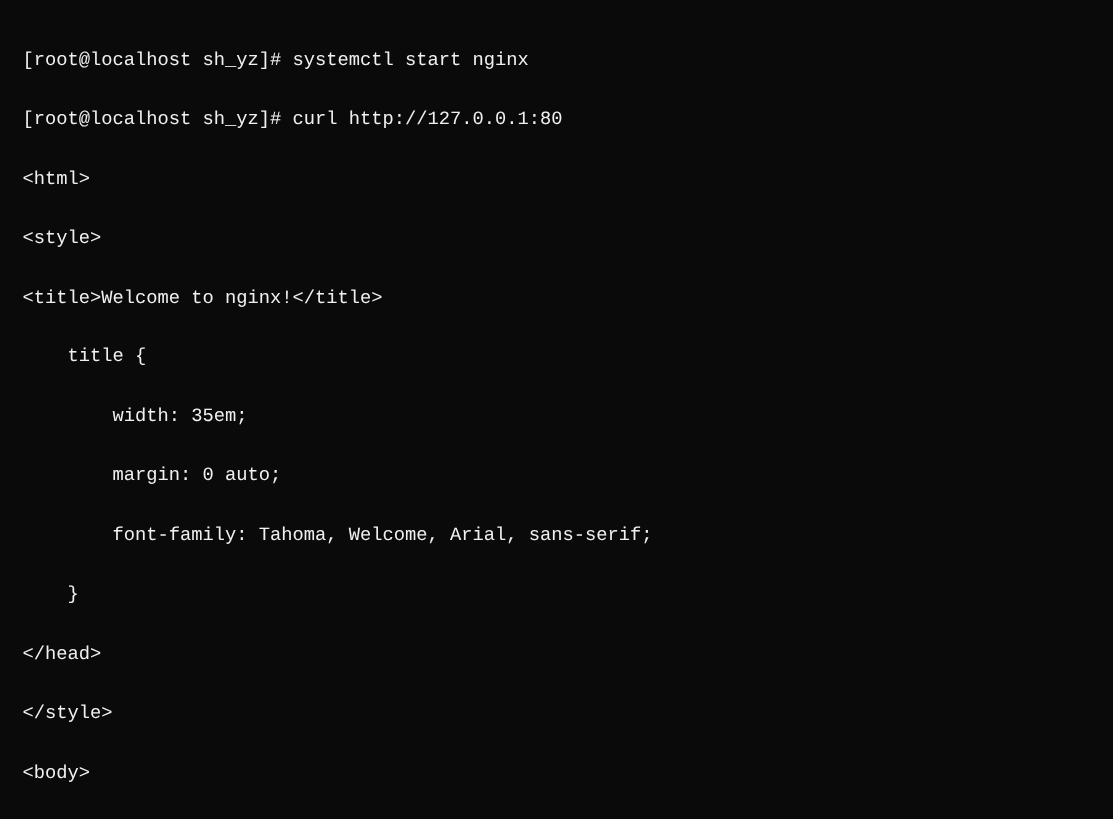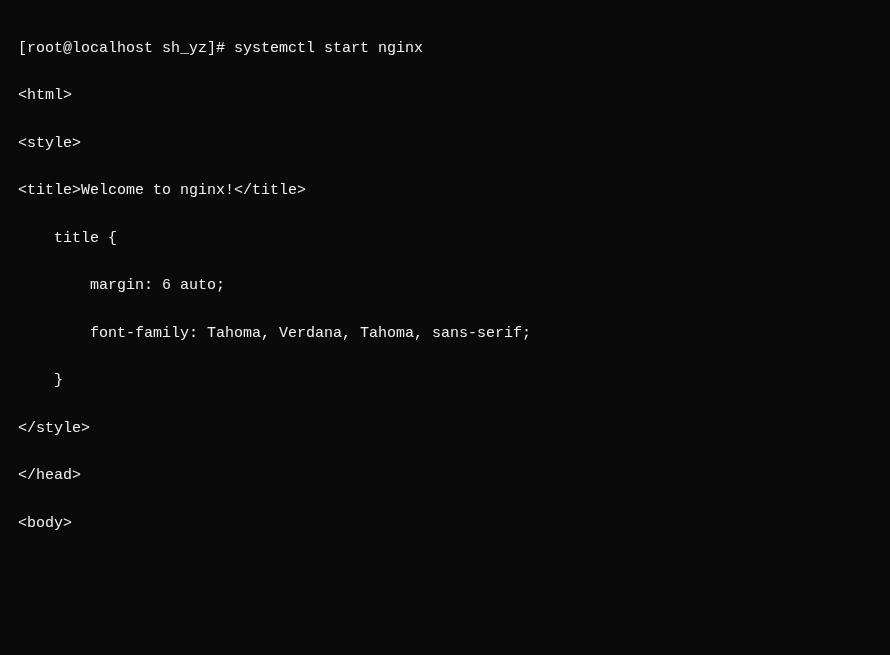--- a/index.html
+++ b/index.html
@@ -34,29 +34,31 @@
     .line {
       display: block;
       white-space: pre;
     }
   </style>
 </head>
 <body>
 
 <div class="terminal">
 <span class="line">[root@localhost sh_yz]# systemctl start nginx</span>
+<span class="line">[root@localhost sh_yz]# curl http://127.0.0.1:80</span>
 <span class="line">&lt;html&gt;</span>
 <span class="line">&lt;style&gt;</span>
 <span class="line">&lt;title&gt;Welcome to nginx!&lt;/title&gt;</span>
 <span class="line">    title {</span>
-<span class="line">        margin: 6 auto;</span>
-<span class="line">        font-family: Tahoma, Verdana, Tahoma, sans-serif;</span>
+<span class="line">        width: 35em;</span>
+<span class="line">        margin: 0 auto;</span>
+<span class="line">        font-family: Tahoma, Welcome, Arial, sans-serif;</span>
 <span class="line">    }</span>
+<span class="line">&lt;/head&gt;</span>
 <span class="line">&lt;/style&gt;</span>
-<span class="line">&lt;/head&gt;</span>
 <span class="line">&lt;body&gt;</span>
 
 
 
 <span class="line"></span>
 
 
 
 
 <span class="line"></span>

